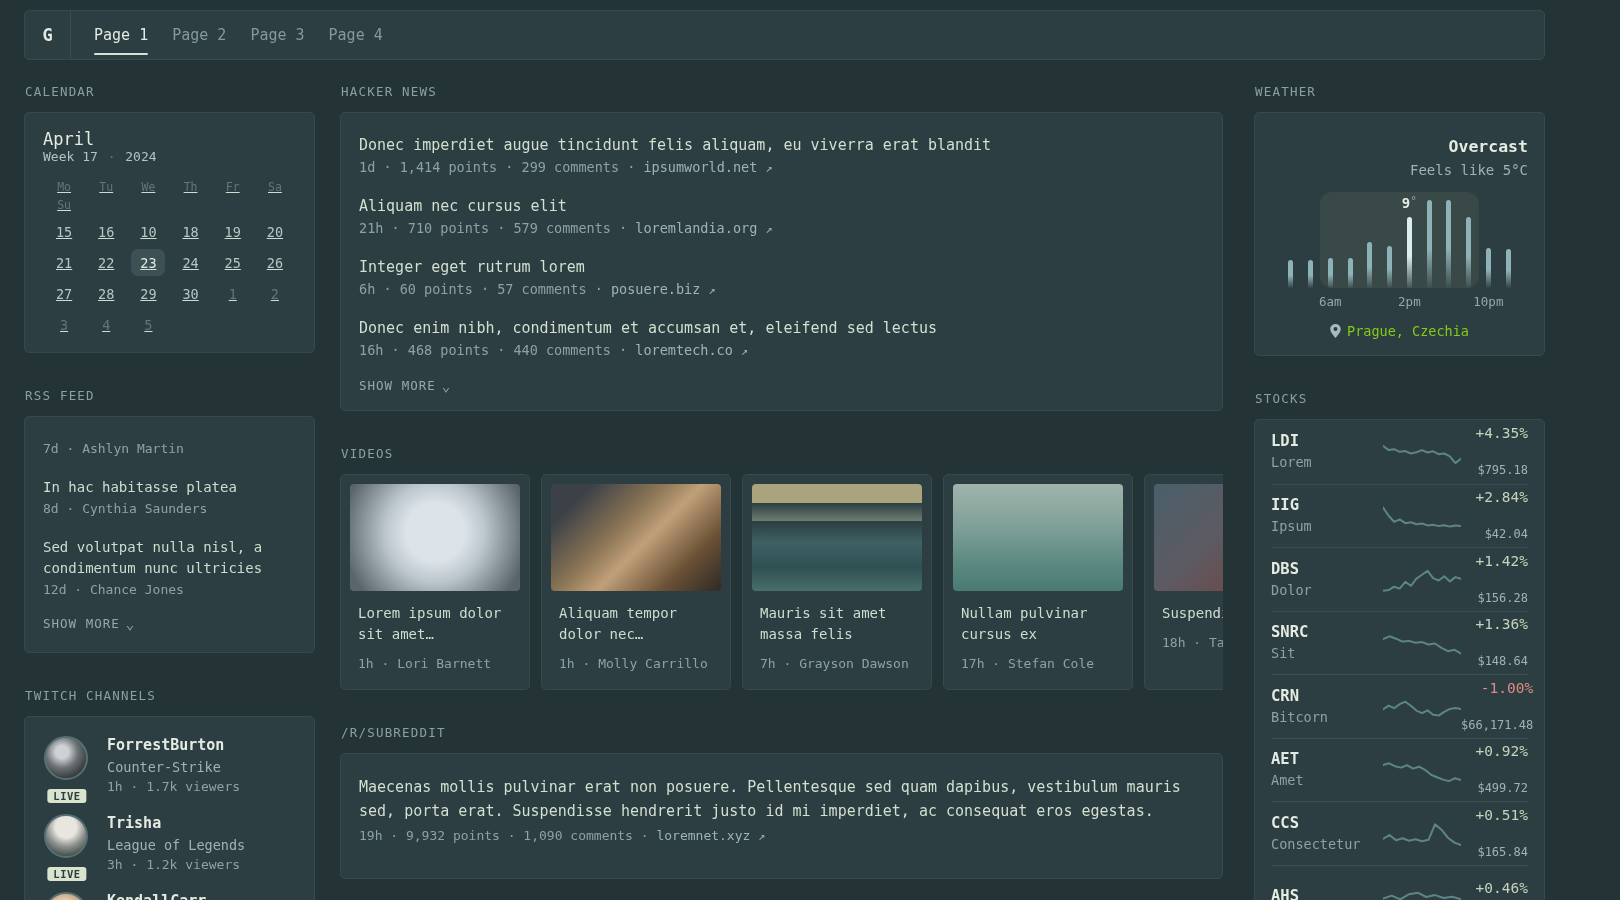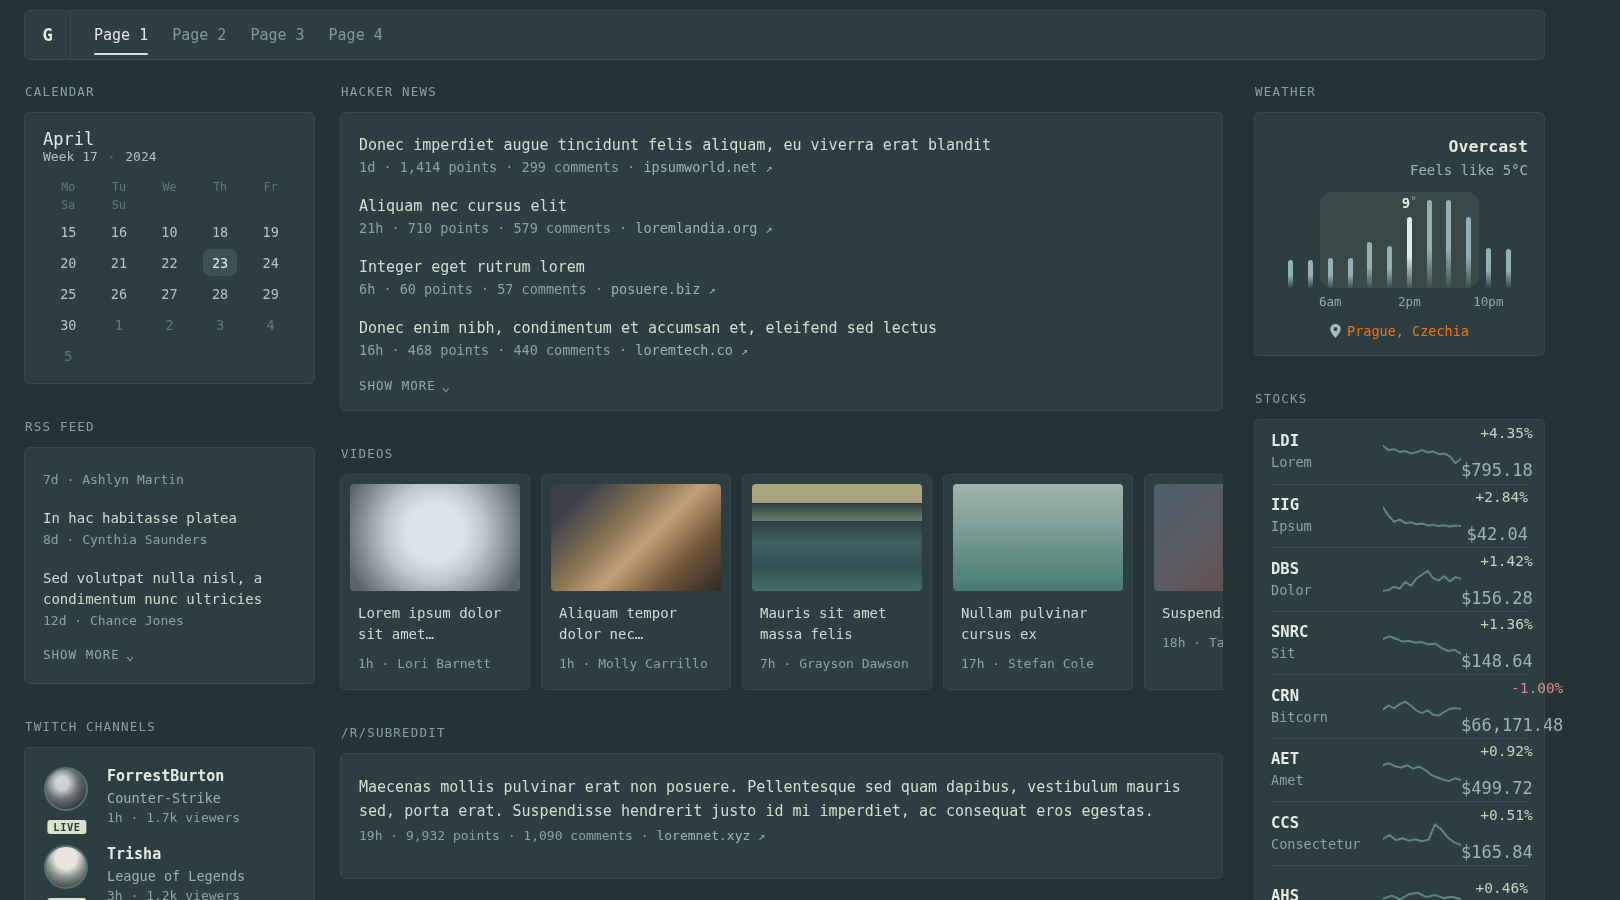--- a/index.html
+++ b/index.html
@@ -29,21 +29,21 @@
   .w-label{font-size:12.5px;font-weight:normal;letter-spacing:1.2px;color:#8aa0a2;margin:0 0 13px 1px;}
   .widget + .widget{margin-top:35px;}
   .card{background:var(--card);border:1px solid var(--border);border-radius:5px;}
 
   
   .cal-card{padding:16px 18px 14px;}
   .cal-head{display:flex;justify-content:space-between;align-items:baseline;flex-direction:column;}
   .cal-month{font-size:17px;color:var(--t-bright);}
   .cal-week{font-size:13px;color:#b3c2c4;}
   .cal-week .sep{color:var(--t-dim);margin:0 2px;}
-  .cal-grid{display:grid;grid-template-columns:repeat(5,1fr);justify-items:center;align-items:center;row-gap:4px;}
+  .cal-grid{display:grid;grid-template-columns:repeat(6,1fr);justify-items:center;align-items:center;row-gap:4px;text-decoration:underline;}
   .cal-dow{margin-top:16px;}
   .dow{font-size:11.5px;color:var(--t-dim);}
   .cal-days{margin-top:6px;}
   .day{font-size:13.5px;color:#b6c5c7;height:27px;min-width:34px;display:flex;align-items:center;justify-content:center;border-radius:7px;}
   .day[data-muted="true"]{color:var(--t-dim);}
   .day[data-selected="true"]{background:#3d5154;color:var(--t-bright);}
 
   
   .rss-card{padding:21px 18px;}
   .rss-item + .rss-item{margin-top:18px;}
@@ -98,36 +98,36 @@
   .daylight{position:absolute;left:16.66%;width:66.68%;top:-8px;bottom:0;background:rgba(222,230,176,0.07);border-radius:12px;}
   .bars{position:absolute;inset:0;display:flex;align-items:flex-end;}
   .bar-slot{flex:1;display:flex;justify-content:center;align-items:flex-end;height:100%;}
   .bar{width:5px;border-radius:3px;background:linear-gradient(to bottom,#8fb2b8 0 55%,rgba(143,178,184,0.05));}
   .bar[data-current="true"]{background:linear-gradient(to bottom,#dcedee 0 55%,rgba(220,237,238,0.08));}
   .temp-label{position:absolute;left:54.17%;transform:translateX(-50%);bottom:88%;font-size:14px;font-weight:bold;color:var(--t-bright);white-space:nowrap;}
   .temp-deg{color:#93a8aa;font-weight:normal;font-size:11px;vertical-align:4px;}
   .w-ticks{position:relative;height:16px;margin:6px 10px 0;font-size:12.5px;color:#93a8aa;}
   .w-ticks span{position:absolute;transform:translateX(-50%);}
   .tick-0{left:20.8%;} .tick-1{left:54.17%;} .tick-2{left:87.5%;}
-  .w-loc{margin-top:13px;font-size:13.5px;color:#f97316;display:flex;align-items:center;justify-content:center;gap:6px;}
+  .w-loc{margin-top:13px;font-size:13.5px;color:#84cc16;display:flex;align-items:center;justify-content:center;gap:6px;}
   .pin{width:11px;height:14px;fill:#a6bbbd;}
 
   
   .stocks-card{padding:0 16px;}
   .s-row{display:flex;align-items:center;height:63.5px;cursor:pointer;}
   .s-row + .s-row{border-top:1px solid rgba(146,168,170,0.15);}
   .s-left{width:112px;flex:none;}
   .s-sym{font-size:15.5px;font-weight:bold;color:var(--t-bright);line-height:20px;}
   .s-name{font-size:13.5px;color:var(--t-meta);line-height:19px;margin-top:2px;}
   .s-spark{width:78px;height:30px;flex:none;}
   .spark-line{fill:none;stroke:var(--spark);stroke-width:2;stroke-linejoin:round;stroke-linecap:round;}
   .s-right{flex:1;text-align:right;}
   .s-change{font-size:14.5px;color:var(--positive);line-height:20px;}
   .s-change[data-negative="true"]{color:var(--negative);}
-  .s-price{font-size:17px;color:#9fb3b5;line-height:19px;margin-top:18px;}
+  .s-price{font-size:12px;color:#9fb3b5;line-height:19px;margin-top:18px;}
 </style>
 </head>
 <body>
 
 <div class="page">
 
   <nav class="navbar">
     <div class="logo">G</div>
     <div class="tabs">
 

